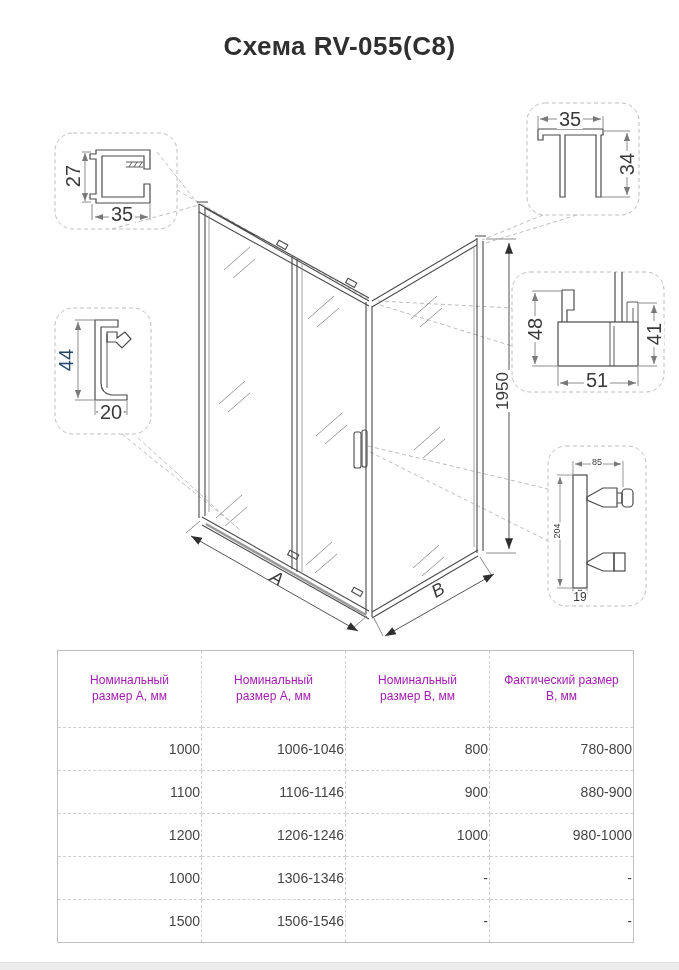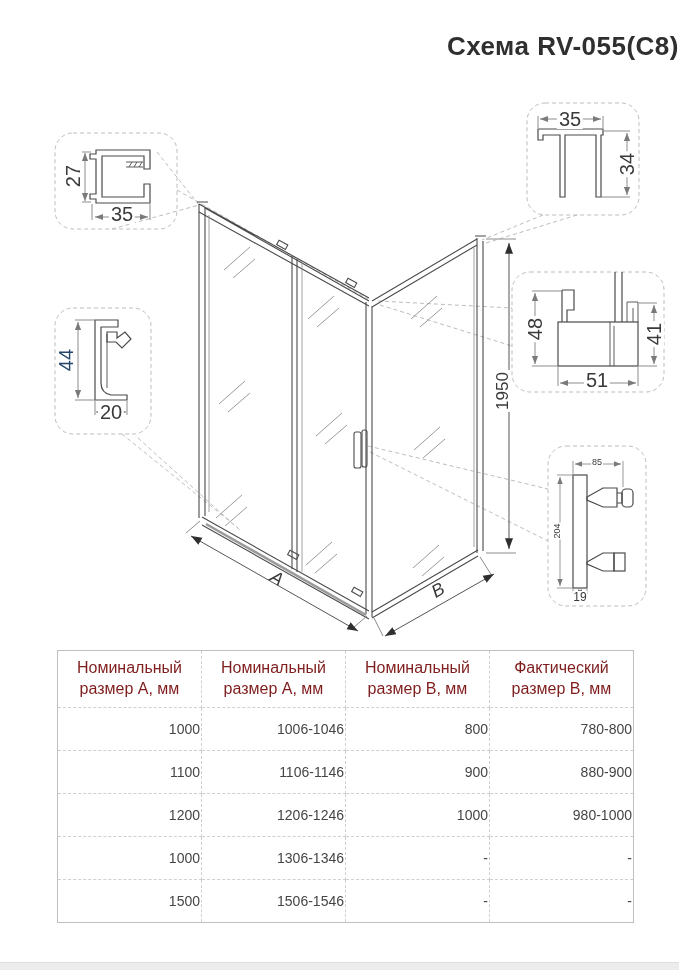--- a/index.html
+++ b/index.html
@@ -1,33 +1,33 @@
 <!DOCTYPE html>
 <html><head>
 <meta charset="utf-8">
 <style>
   html,body{margin:0;padding:0;background:#fff;}
   .page{position:relative;width:679px;height:970px;background:#fff;overflow:hidden;
         font-family:"Liberation Sans",sans-serif;}
-  .title{position:absolute;top:31px;left:0;width:100%;text-align:right;
+  .title{position:absolute;top:31px;left:0;width:100%;text-align:center;
          font-size:26px;font-weight:bold;color:#2f2f2f;letter-spacing:.5px;}
   svg.linework{position:absolute;left:0;top:0;}
   .dim{position:absolute;transform:translate(-50%,-50%) rotate(var(--rot,0deg));
        font-size:20px;line-height:1;color:#3a3a3a;background:#fff;padding:0 2px;
        white-space:nowrap;}
   .dim.blue{color:#25476a;}
   .dim.mid{font-size:17px;}
   .dim.small{font-size:9px;padding:0 1px;}
   .dim.tiny{font-size:12px;padding:0 1px;}
   .dim.letter{font-size:18px;font-style:italic;background:transparent;}
   table.sizes{position:absolute;left:57px;top:650px;width:577px;border-collapse:collapse;
               table-layout:fixed;border:1px solid #bfbfbf;background:#fff;}
-  table.sizes th{height:52px;font-weight:normal;font-size:16px;color:#7f1d1d;
+  table.sizes th{height:52px;font-weight:normal;font-size:12px;color:#a21caf;
                  border:1px dashed #d0d0d0;text-align:center;vertical-align:middle;
-                 padding:2px 14px;line-height:1.3;}
+                 padding:12px 14px;line-height:1.3;}
   table.sizes td{height:40px;font-size:14px;color:#454545;border:1px dashed #d0d0d0;
                  text-align:right;vertical-align:middle;}
   .bottom-strip{position:absolute;left:0;right:0;bottom:0;height:7px;background:#ececec;
                 border-top:1px solid #dedede;}
 </style>
 </head>
 <body>
 
 <div class="page">
 

